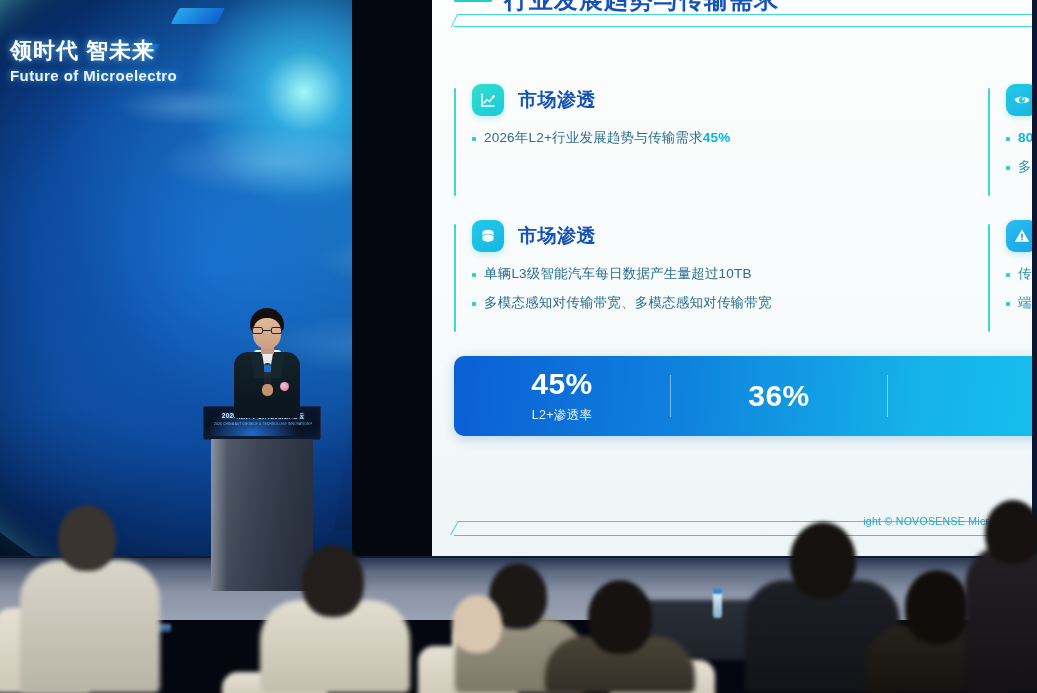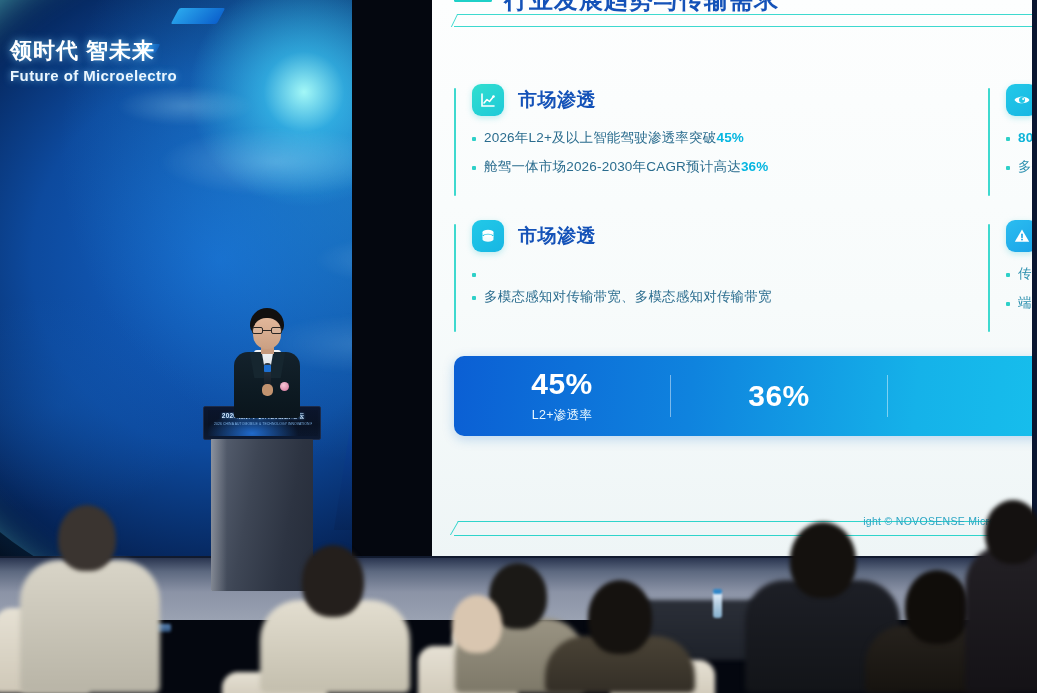--- a/index.html
+++ b/index.html
@@ -232,45 +232,42 @@
                   <path d="M3 3 L3 15 L15 15" stroke="#fff" stroke-width="1.6" fill="none" stroke-linecap="round"></path>
                   <path d="M5 12 L8 8.5 L10.5 10.5 L14.5 5.5" stroke="#fff" stroke-width="1.6" fill="none" stroke-linecap="round" stroke-linejoin="round"></path>
                   <circle cx="14.5" cy="5.5" r="1.3" fill="#fff"></circle>
                 </svg>
               </div>
               <div class="card-title">市场渗透</div>
             </div>
             <div class="bullets">
               <div class="bullet">
                 <span class="bullet-dot"></span>
-                <span class="bullet-text"><span>2026年L2+及以上智能驾驶渗透率突破</span><span class="hl">45%</span></span>
-              </div>
-              <div class="bullet">
-                <span class="bullet-dot"></span>
-                <span class="bullet-text"><span>舱驾一体市场2026-2030年CAGR预计高达</span><span class="hl">36%</span></span>
+                <span class="bullet-text"><span>2026年L2+行业发展趋势与传输需求</span><span class="hl">45%</span></span>
               </div>
             </div>
           </div>
 
           <div class="card">
             <div class="card-head">
               <div class="icon-tile tile-cyan">
                 <svg width="18" height="18" viewBox="0 0 18 18">
                   <ellipse cx="9" cy="5" rx="5.5" ry="2.2" fill="#fff"></ellipse>
                   <path d="M3.5 5 L3.5 9 A5.5 2.2 0 0 0 14.5 9 L14.5 5" fill="#fff" opacity=".95"></path>
                   <ellipse cx="9" cy="9" rx="5.5" ry="2.2" fill="#22c9e8"></ellipse>
                   <ellipse cx="9" cy="9" rx="4" ry="1.4" fill="#fff"></ellipse>
                   <path d="M3.5 9 L3.5 12.5 A5.5 2.2 0 0 0 14.5 12.5 L14.5 9" fill="#fff" opacity=".95"></path>
                 </svg>
               </div>
               <div class="card-title">市场渗透</div>
             </div>
             <div class="bullets">
               <div class="bullet">
                 <span class="bullet-dot"></span>
+                <span class="bullet-text">单辆L3级智能汽车每日数据产生量超过10TB</span>
               </div>
               <div class="bullet">
                 <span class="bullet-dot"></span>
                 <span class="bullet-text">多模态感知对传输带宽、多模态感知对传输带宽</span>
               </div>
             </div>
           </div>
 
         </div>
 

